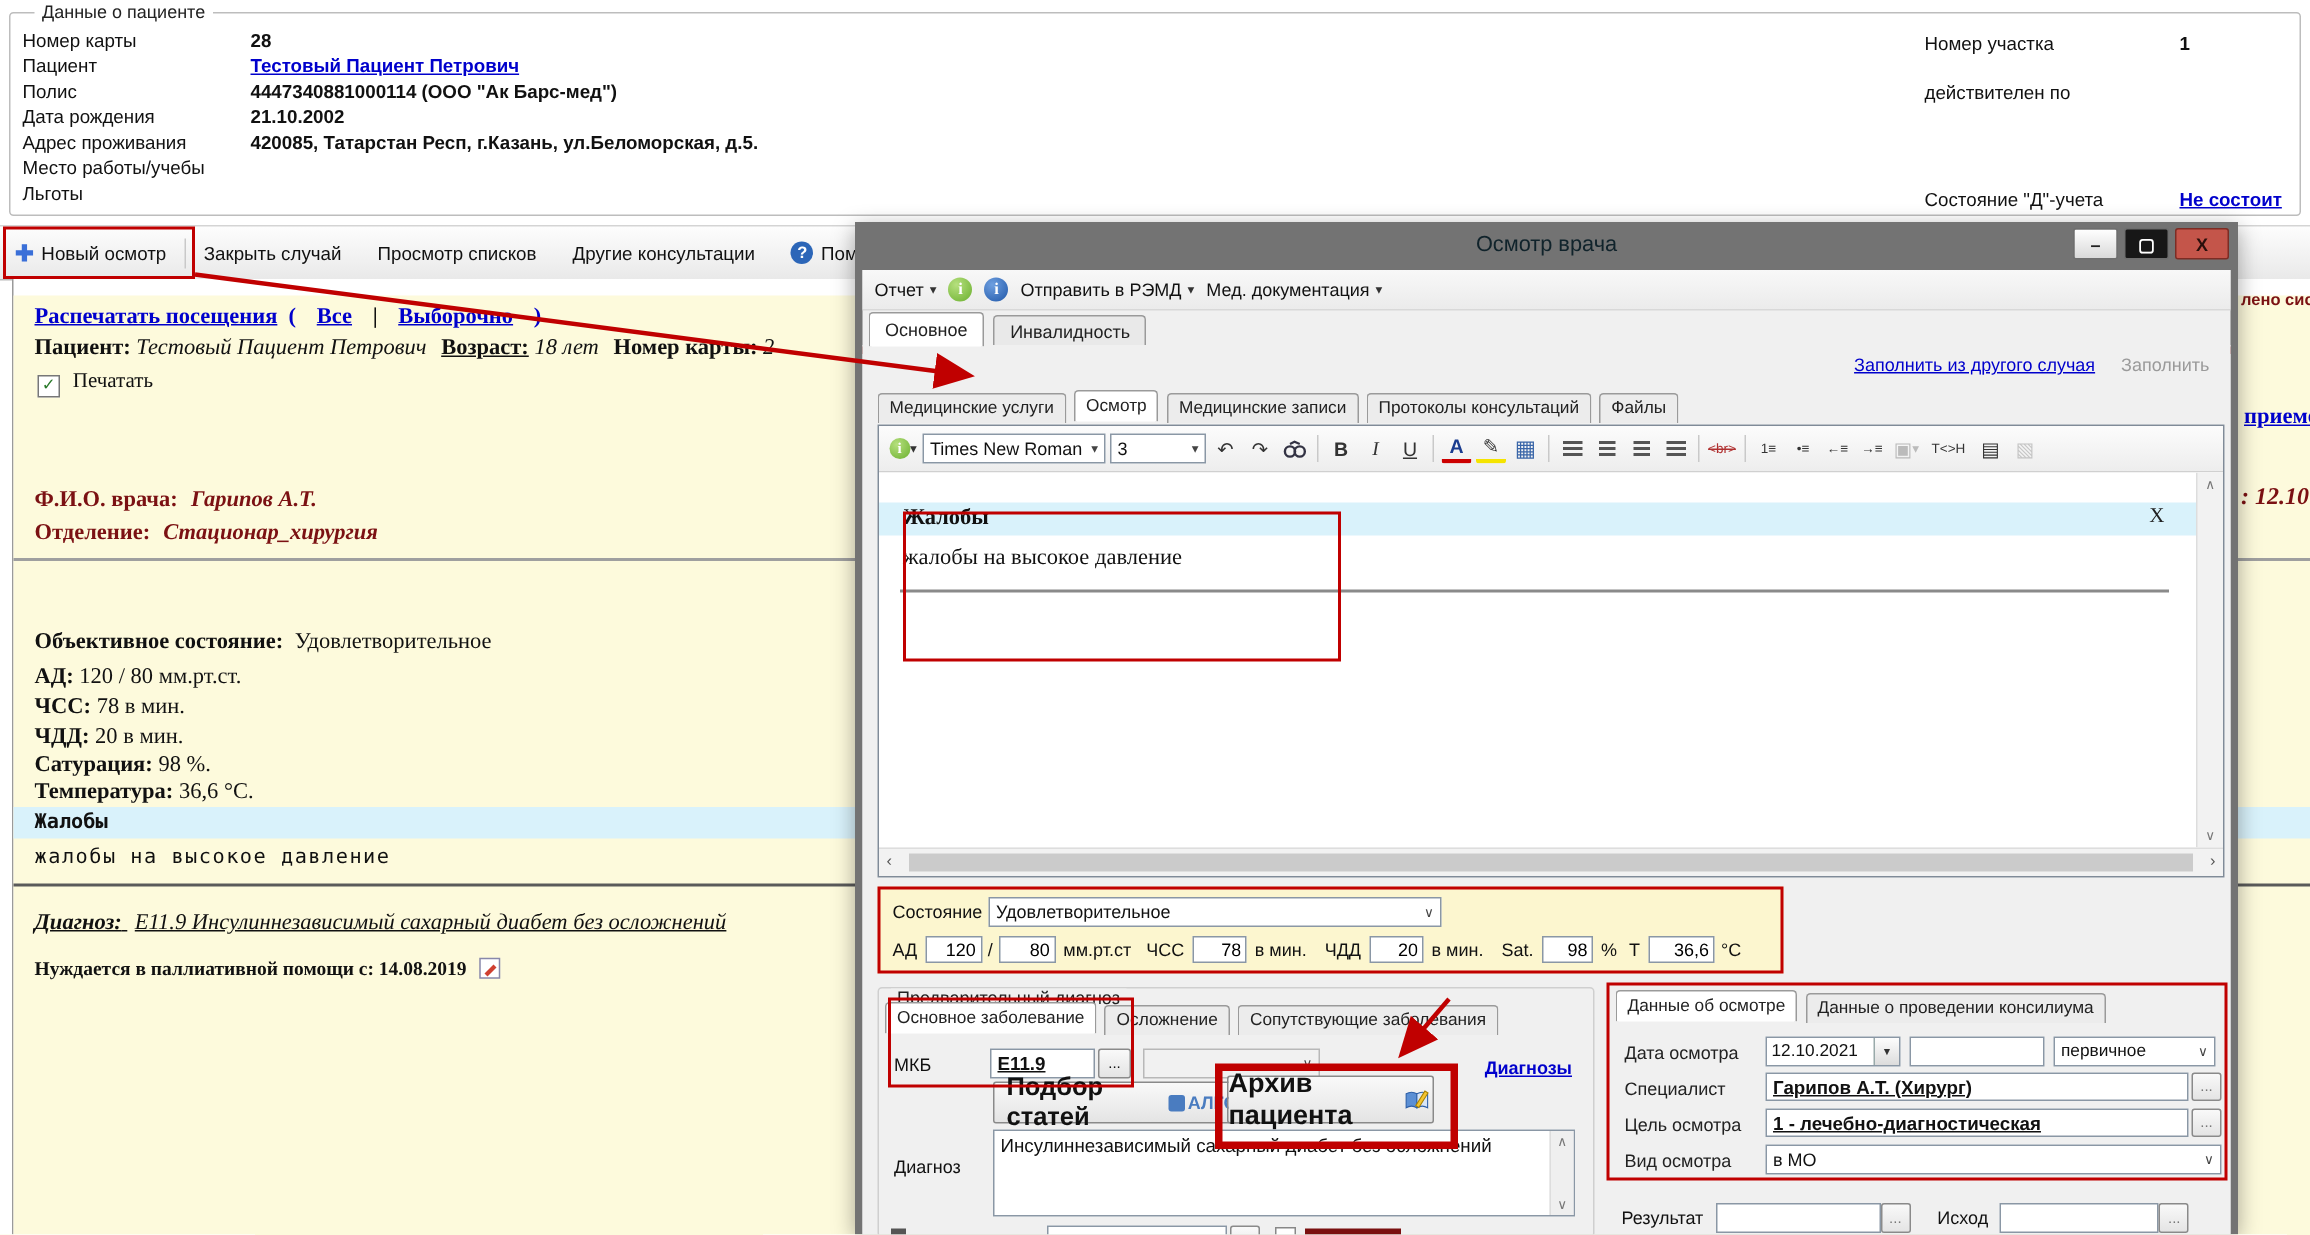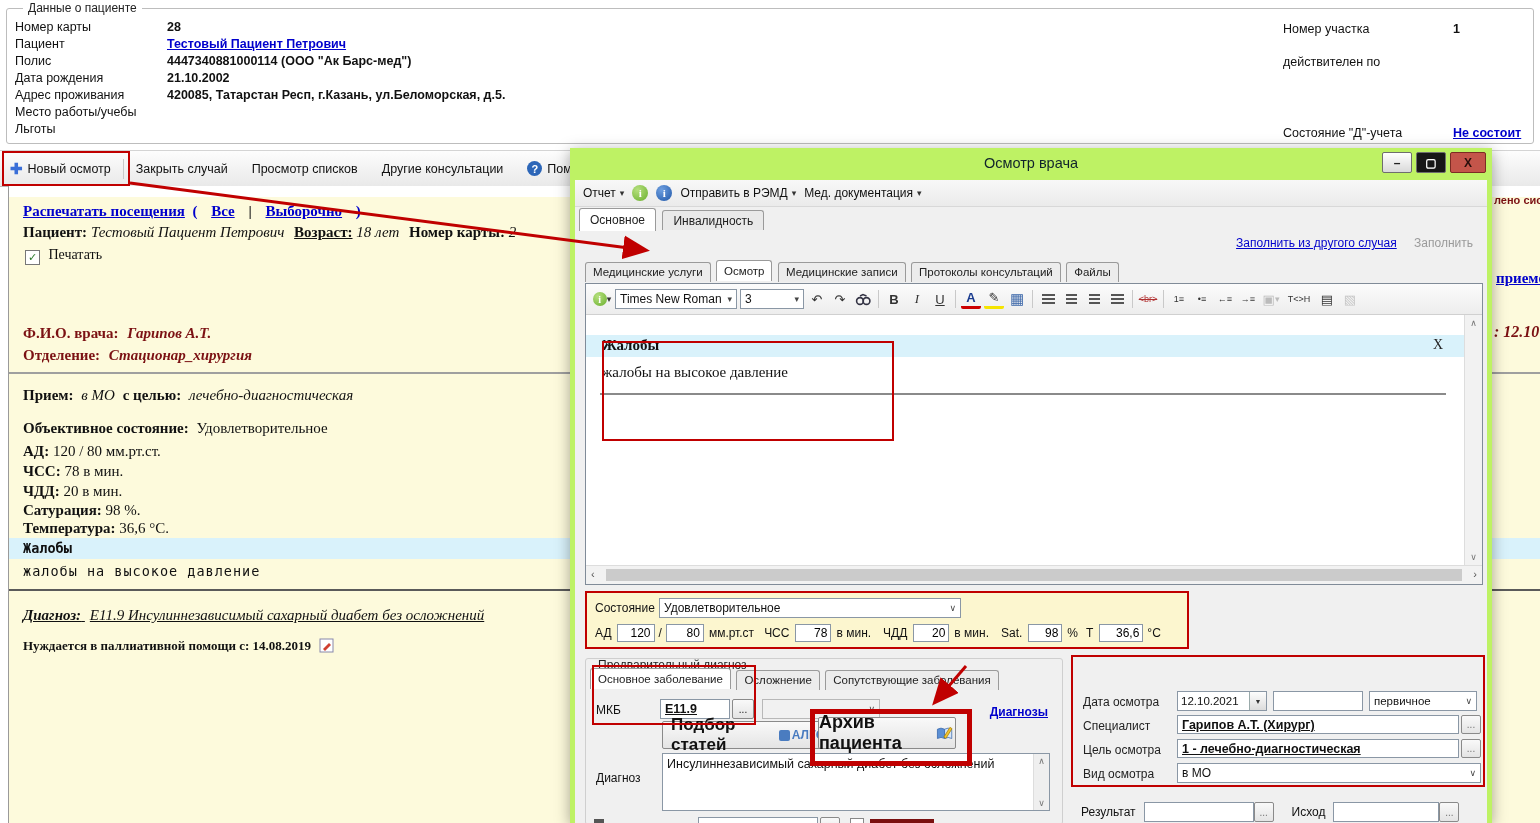--- a/index.html
+++ b/index.html
@@ -32,21 +32,21 @@
   .ri{font-style:italic;}
   .darkred{color:#7b1113;}
   .divline{position:absolute;left:0;right:0;height:2px;background:#9f9f9f;}
   .cyanrow{position:absolute;left:0;right:0;height:21px;background:#d9f2fb;}
   .cb{display:inline-block;width:13px;height:13px;background:#fff;border:1px solid #777;color:#2a7a2a;
       font-size:11px;line-height:12px;text-align:center;vertical-align:-2px;}
   
   .redbox{position:absolute;border:2px solid #c00000;z-index:120;pointer-events:none;}
   .thickredbox{position:absolute;border:5px solid #c00000;z-index:120;pointer-events:none;}
   
-  .modal{position:absolute;left:570px;top:148px;width:922px;height:675px;background:#bef264;z-index:10;
+  .modal{position:absolute;left:570px;top:148px;width:922px;height:675px;background:#737373;z-index:10;
          box-shadow:0 3px 14px rgba(0,0,0,.35);}
   .mtitle{height:30px;text-align:center;line-height:30px;font-size:14.5px;color:#10232b;}
   .winbtn{display:inline-flex;width:30px;height:21px;align-items:center;justify-content:center;
           font-size:12px;font-weight:bold;border:1px solid #6e6e6e;border-radius:2px;cursor:pointer;box-sizing:border-box;}
   .minb{background:linear-gradient(#ffffff,#d9d9d9);color:#222;}
   .maxb{background:#171717;color:#fff;}
   .closb{width:36px;background:#c4554a;border-color:#7c2c24;color:#2a0f0c;}
   .minner{position:absolute;left:5px;top:32px;width:912px;height:645px;background:#f0f0f0;}
   .menubar{height:26px;background:linear-gradient(#f8f8f8,#ebebeb);border-bottom:1px solid #d8d8d8;
            display:flex;align-items:center;gap:8px;padding:0 8px;font-size:12px;}
@@ -177,26 +177,20 @@
       </div>
       <div class="rline rb darkred" style="left:14px;top:128px;">
         <span>Ф.И.О. врача:</span>
         <span class="ri" style="margin-left:5px;">Гарипов А.Т.</span>
       </div>
       <div class="rline rb darkred" style="left:14px;top:150px;">
         <span>Отделение:</span>
         <span class="ri" style="margin-left:5px;">Стационар_хирургия</span>
       </div>
       <div class="divline" style="top:175px;"></div>
-      <div class="rline" style="left:14px;top:190px;">
-        <span class="rb">Прием:</span>
-        <span class="ri" style="margin:0 4px;">в МО</span>
-        <span class="rb">с целью:</span>
-        <span class="ri" style="margin-left:4px;">лечебно-диагностическая</span>
-      </div>
       <div class="rline" style="left:14px;top:223px;">
         <span class="rb">Объективное состояние:</span>
         <span style="margin-left:4px;">Удовлетворительное</span>
       </div>
       <div class="rline" style="left:14px;top:246px;"><span class="rb">АД:</span> <span>120 / 80 мм.рт.ст.</span></div>
       <div class="rline" style="left:14px;top:266px;"><span class="rb">ЧСС:</span> <span>78 в мин.</span></div>
       <div class="rline" style="left:14px;top:286px;"><span class="rb">ЧДД:</span> <span>20 в мин.</span></div>
       <div class="rline" style="left:14px;top:305px;"><span class="rb">Сатурация:</span> <span>98 %.</span></div>
       <div class="rline" style="left:14px;top:323px;"><span class="rb">Температура:</span> <span>36,6 °С.</span></div>
       <div class="cyanrow" style="top:341px;">
@@ -419,20 +413,24 @@
           <span class="abs btn3d" style="left:234px;top:158px;width:20px;height:20px;font-size:10px;">...</span>
           <div class="abs" style="left:264px;top:159px;width:12px;height:12px;background:#fff;border:1px solid #888;"></div>
           <div class="abs" style="left:284px;top:160px;width:64px;height:6px;background:#7a1010;"></div>
 
           <div class="redbox" style="left:6px;top:6px;width:160px;height:56px;"></div>
 
           <div class="thickredbox" style="left:224px;top:50px;width:152px;height:47px;"></div>
         </div>
 
         <div class="examp">
+          <div class="abs" style="left:4px;top:2px;white-space:nowrap;">
+            <span class="tab2 active">Данные об осмотре</span>
+            <span class="tab2">Данные о проведении консилиума</span>
+          </div>
           <span class="exlab" style="top:38px;">Дата осмотра</span>
           <div class="abs fbox" style="left:104px;top:34px;width:90px;height:20px;padding:0;justify-content:space-between;">
             <span style="font-size:11.5px;padding-left:3px;">12.10.2021</span>
             <span class="dsq">▼</span>
           </div>
           <input class="tin" style="position: absolute; left: 200px; top: 34px; width: 90px; height: 20px;">
           <span class="combo abs" style="left:296px;top:34px;width:108px;height:20px;font-size:11.5px;">
               <span>первичное</span>
               <span class="carr">∨</span>
             </span>

